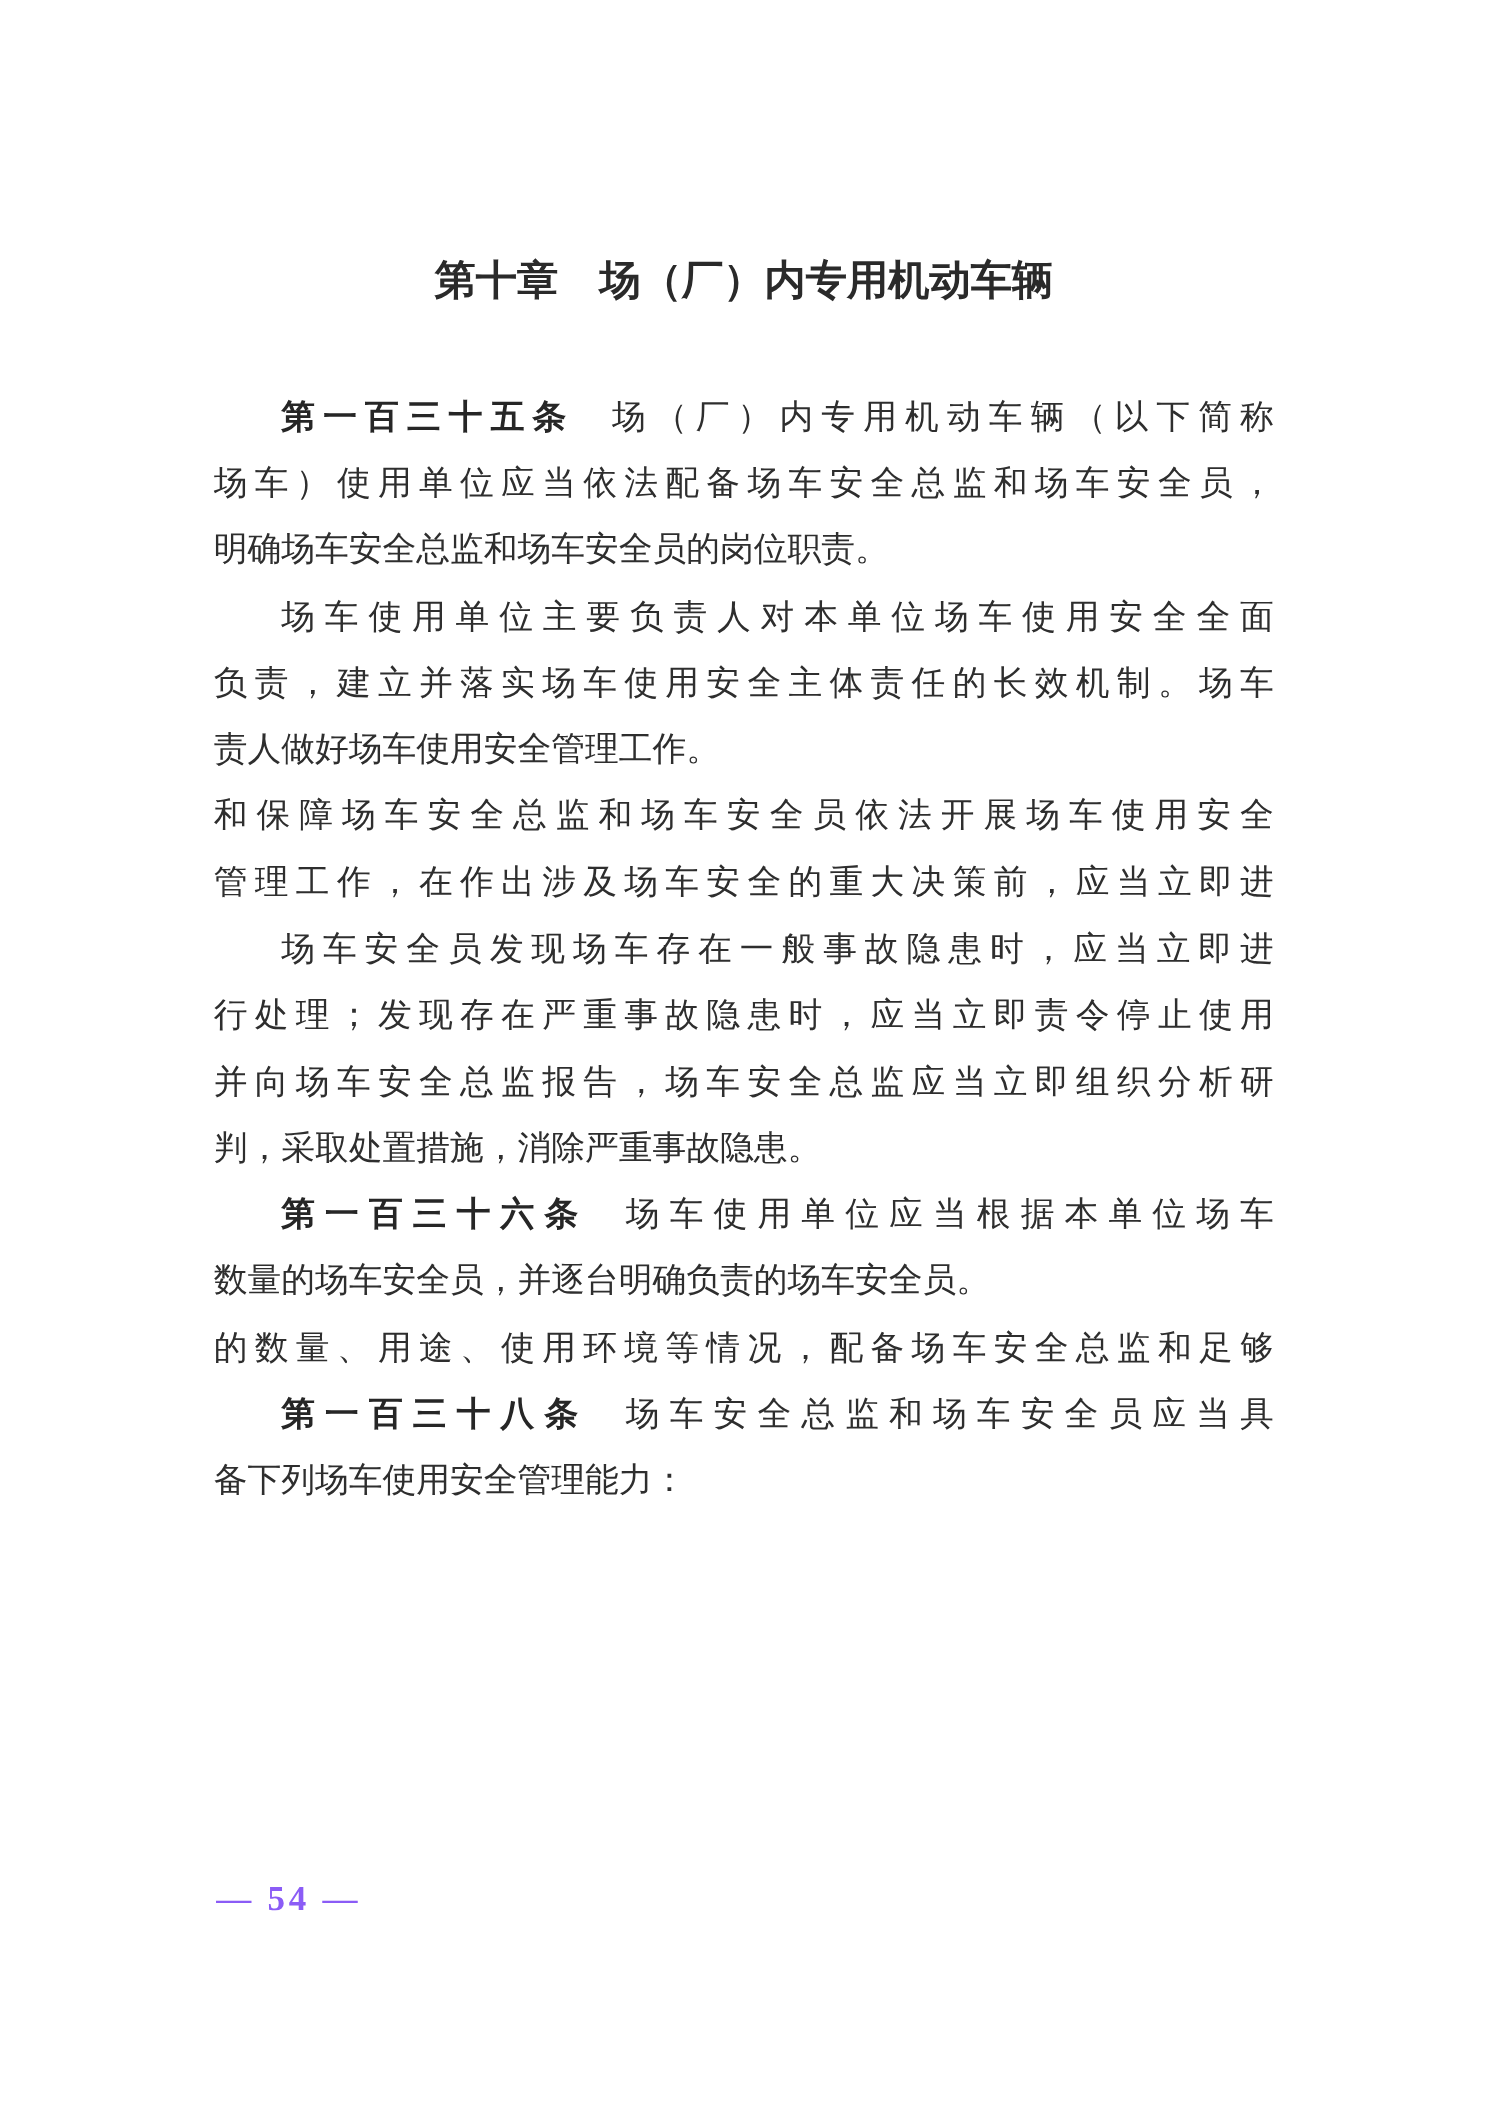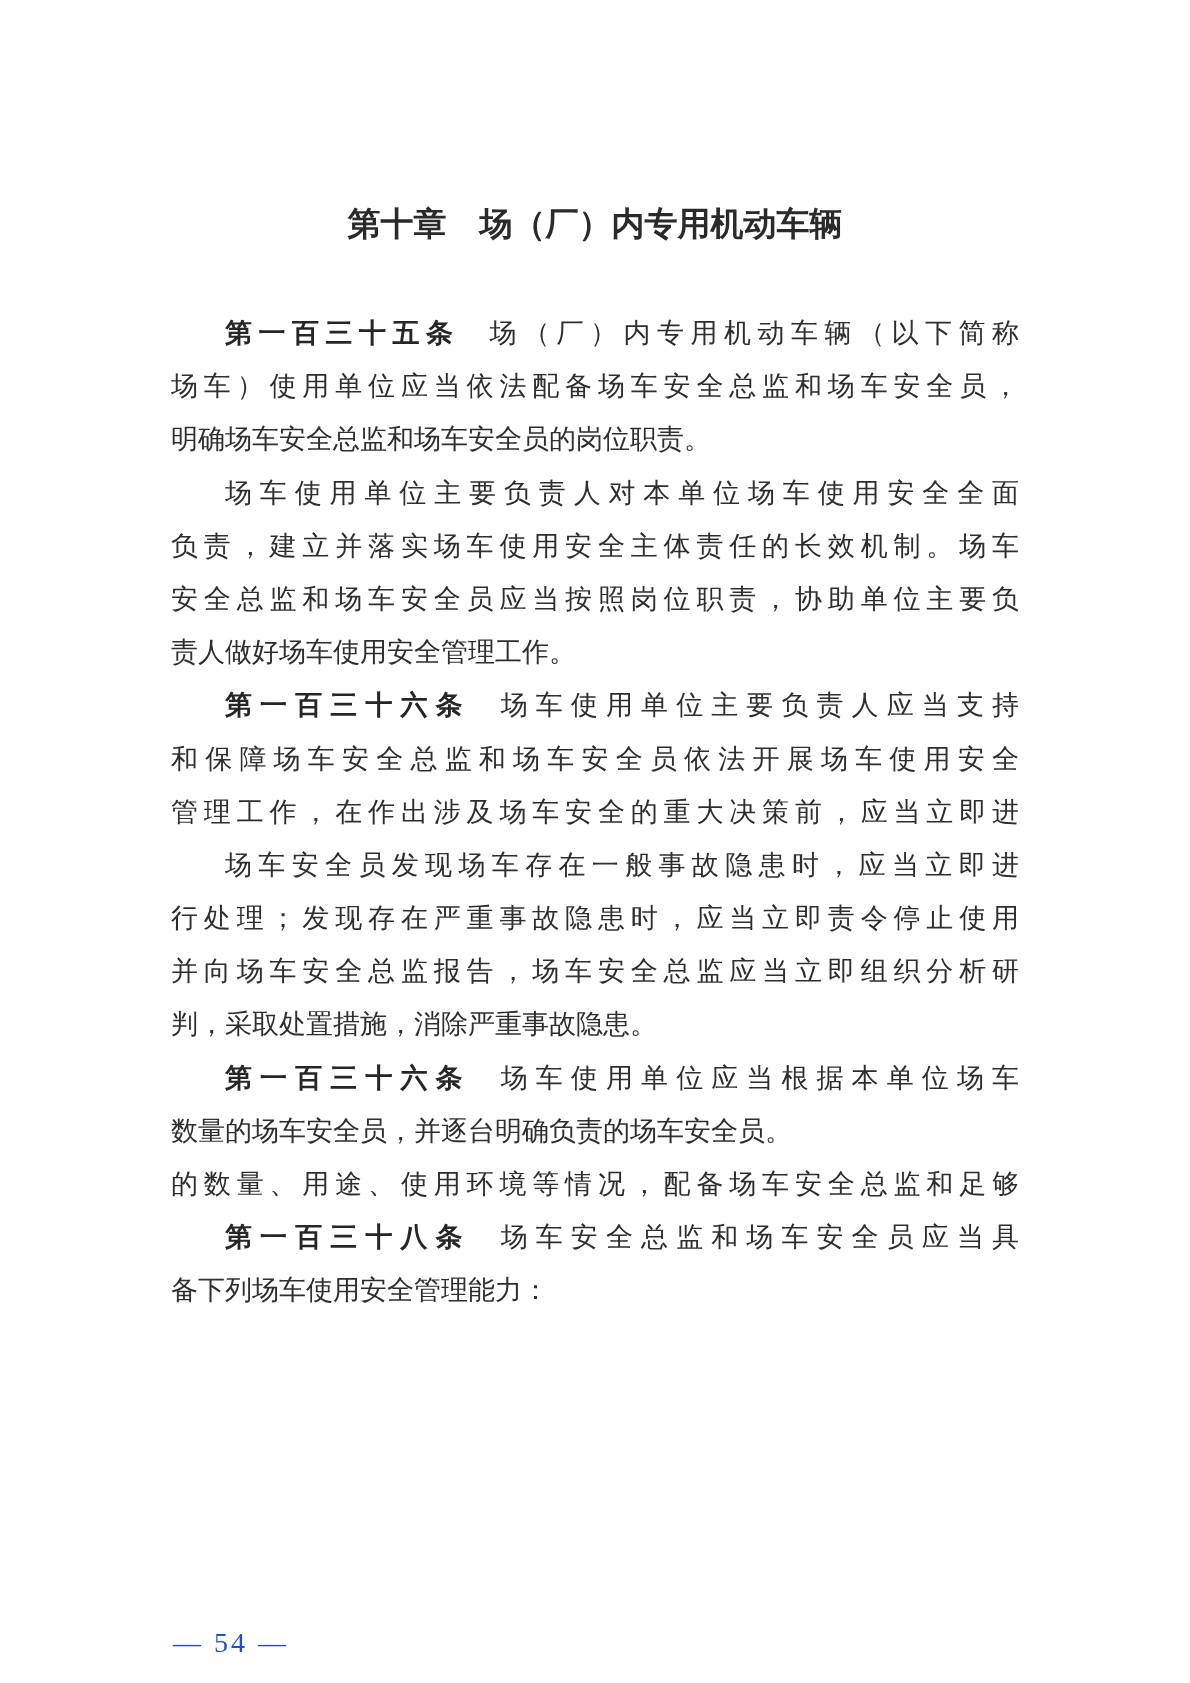--- a/index.html
+++ b/index.html
@@ -55,45 +55,44 @@
     text-indent: 2em;
   }
   .article-no {
     font-weight: bold;
     font-family: "Liberation Sans", sans-serif;
     margin-right: 30px;
     color: #262626;
   }
   .page-footer {
     position: absolute;
-    top: 1623px;
+    top: 1500px;
     left: 173px;
     font-size: 28px;
     line-height: 40px;
     letter-spacing: 3px;
-    color: #1d4ed8;
+    color: #8b5cf6;
     font-family: "Liberation Serif", serif;
+    font-weight: bold;
   }
 </style>
 </head>
 <body>
 
 <div class="page">
 
   <h1 class="chapter-title">第十章　场（厂）内专用机动车辆</h1>
 
   <main class="body-text" id="body-lines">
       <div class="line indent full"><span class="article-no">第一百三十五条</span>场（厂）内专用机动车辆（以下简称</div>
       <div class="line full">场车）使用单位应当依法配备场车安全总监和场车安全员，</div>
       <div class="line">明确场车安全总监和场车安全员的岗位职责。</div>
       <div class="line indent full">场车使用单位主要负责人对本单位场车使用安全全面</div>
       <div class="line full">负责，建立并落实场车使用安全主体责任的长效机制。场车</div>
-      <div class="line full">安全总监和场车安全员应当按照岗位职责，协助单位主要负</div>
       <div class="line">责人做好场车使用安全管理工作。</div>
-      <div class="line indent full"><span class="article-no">第一百三十六条</span>场车使用单位主要负责人应当支持</div>
       <div class="line full">和保障场车安全总监和场车安全员依法开展场车使用安全</div>
       <div class="line full">管理工作，在作出涉及场车安全的重大决策前，应当立即进</div>
       <div class="line indent full">场车安全员发现场车存在一般事故隐患时，应当立即进</div>
       <div class="line full">行处理；发现存在严重事故隐患时，应当立即责令停止使用</div>
       <div class="line full">并向场车安全总监报告，场车安全总监应当立即组织分析研</div>
       <div class="line">判，采取处置措施，消除严重事故隐患。</div>
       <div class="line indent full"><span class="article-no">第一百三十六条</span>场车使用单位应当根据本单位场车</div>
       <div class="line">数量的场车安全员，并逐台明确负责的场车安全员。</div>
       <div class="line full">的数量、用途、使用环境等情况，配备场车安全总监和足够</div>
       <div class="line indent full"><span class="article-no">第一百三十八条</span>场车安全总监和场车安全员应当具</div>

